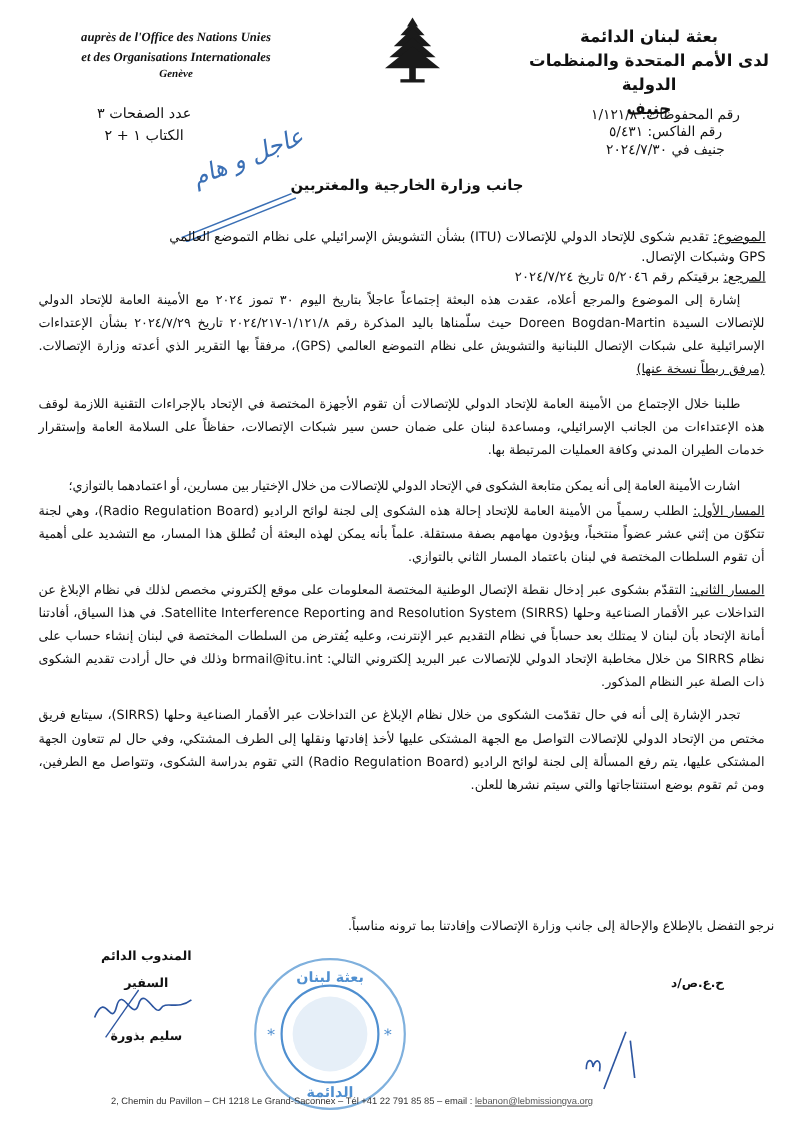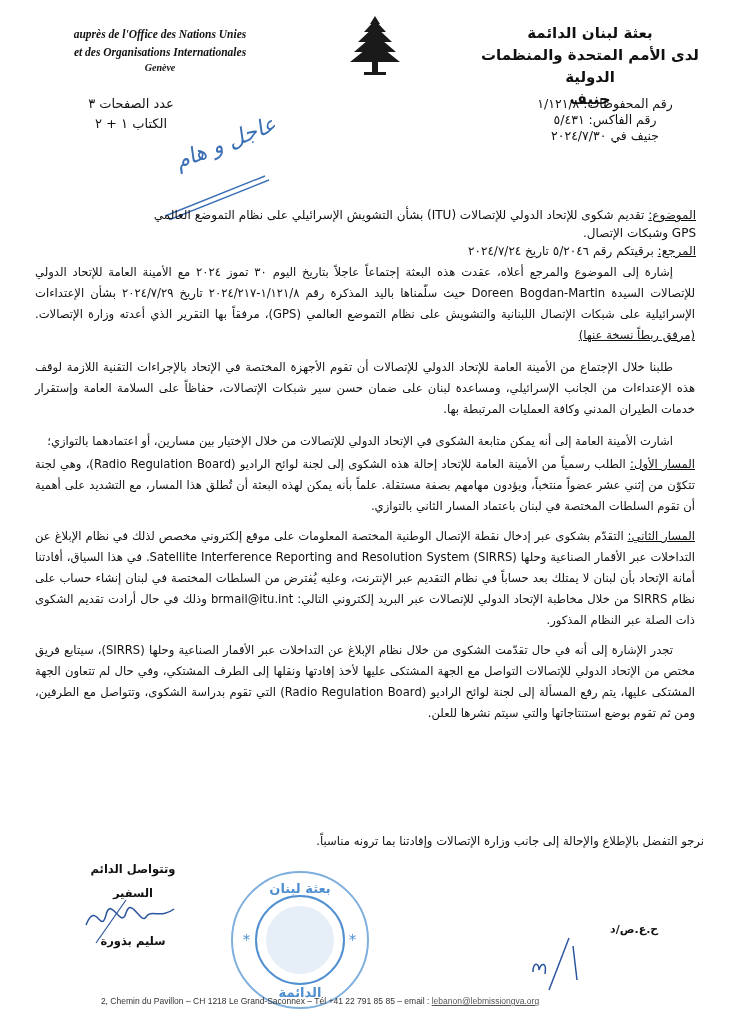--- a/index.html
+++ b/index.html
@@ -20,21 +20,21 @@
   .label { font-weight: normal; text-decoration: underline; }
   .body-text { left: 35px; top: 262px; width: 660px; direction: rtl; text-align: justify; font-family: "DejaVu Sans", sans-serif; font-size: 11.6px; line-height: 21px; }
   .body-text p { margin: 0 0 11px 0; text-indent: 22px; }
   .body-text p.noindent { text-indent: 0; margin-bottom: 9px; }
   .underline { text-decoration: underline; }
   .closing { left: 198px; top: 834px; width: 506px; direction: rtl; text-align: right; font-family: "DejaVu Sans", sans-serif; font-size: 11.6px; }
   .sig-block { left: 78px; top: 862px; width: 110px; direction: rtl; text-align: center; font-family: "DejaVu Sans", sans-serif; font-weight: bold; font-size: 11.5px; }
   .sig-block div { margin-bottom: 10px; }
   .sig-scribble { left: 76px; top: 895px; width: 100px; height: 50px; }
   .seal { left: 225px; top: 865px; width: 150px; height: 150px; }
-  .initials { left: 610px; top: 923px; direction: rtl; font-family: "DejaVu Sans", sans-serif; font-size: 11px; font-weight: bold; }
+  .initials { left: 610px; top: 887px; direction: rtl; font-family: "DejaVu Sans", sans-serif; font-size: 11px; font-weight: bold; }
   .page-mark { left: 525px; top: 932px; width: 60px; height: 60px; }
   .footer { left: 0; top: 996px; width: 640px; text-align: center; font-family: "Liberation Sans", sans-serif; font-size: 8.5px; color: #333; white-space: nowrap; }
   .footer a { color: #555; text-decoration: underline; }
 </style>
 </head>
 <body>
 
 <div class="abs fr-head">
   <div class="fr-line">auprès de l'Office des Nations Unies</div>
   <div class="fr-line">et des Organisations Internationales</div>
@@ -68,55 +68,56 @@
   <div>جنيف في ٢٠٢٤/٧/٣٠</div>
 </div>
 
 <div class="abs stamp-urgent">عاجل و هام</div>
 <svg class="abs stamp-lines" viewBox="0 0 110 50">
   <line x1="5" y1="46" x2="105" y2="6" stroke="#3a6fb5" stroke-width="1.4"></line>
   <line x1="9" y1="50" x2="109" y2="10" stroke="#3a6fb5" stroke-width="1.4"></line>
 </svg>
 
 <div class="abs addressee">
+  <div>جانب وزارة الخارجية والمغتربين</div>
 </div>
 
 <div class="abs subject">
   <div>
     <span class="label">الموضوع:</span>
     <span>تقديم شكوى للإتحاد الدولي للإتصالات (ITU) بشأن التشويش الإسرائيلي على نظام التموضع العالمي GPS وشبكات الإتصال.</span>
   </div>
   <div>
     <span class="label">المرجع:</span>
     <span>برقيتكم رقم ٥/٢٠٤٦ تاريخ ٢٠٢٤/٧/٢٤</span>
   </div>
 </div>
 
 <div class="abs body-text">
   <p>
     <span>إشارة إلى الموضوع والمرجع أعلاه، عقدت هذه البعثة إجتماعاً عاجلاً بتاريخ اليوم ٣٠ تموز ٢٠٢٤ مع الأمينة العامة للإتحاد الدولي للإتصالات السيدة Doreen Bogdan-Martin حيث سلّمناها باليد المذكرة رقم ١/١٢١/٨-٢٠٢٤/٢١٧ تاريخ ٢٠٢٤/٧/٢٩ بشأن الإعتداءات الإسرائيلية على شبكات الإتصال اللبنانية والتشويش على نظام التموضع العالمي (GPS)، مرفقاً بها التقرير الذي أعدته وزارة الإتصالات.</span>
     <span class="underline">(مرفق ربطاً نسخة عنها)</span>
   </p>
   <p>طلبنا خلال الإجتماع من الأمينة العامة للإتحاد الدولي للإتصالات أن تقوم الأجهزة المختصة في الإتحاد بالإجراءات التقنية اللازمة لوقف هذه الإعتداءات من الجانب الإسرائيلي، ومساعدة لبنان على ضمان حسن سير شبكات الإتصالات، حفاظاً على السلامة العامة وإستقرار خدمات الطيران المدني وكافة العمليات المرتبطة بها.</p>
-  <p style="margin-bottom:2px;">اشارت الأمينة العامة إلى أنه يمكن متابعة الشكوى في الإتحاد الدولي للإتصالات من خلال الإختيار بين مسارين، أو اعتمادهما بالتوازي؛</p>
+  <p style="margin-bottom:2px;font-family:Liberation Serif, serif;">اشارت الأمينة العامة إلى أنه يمكن متابعة الشكوى في الإتحاد الدولي للإتصالات من خلال الإختيار بين مسارين، أو اعتمادهما بالتوازي؛</p>
   <p class="noindent">
     <span class="underline">المسار الأول:</span>
     <span>الطلب رسمياً من الأمينة العامة للإتحاد إحالة هذه الشكوى إلى لجنة لوائح الراديو (Radio Regulation Board)، وهي لجنة تتكوّن من إثني عشر عضواً منتخباً، ويؤدون مهامهم بصفة مستقلة. علماً بأنه يمكن لهذه البعثة أن تُطلق هذا المسار، مع التشديد على أهمية أن تقوم السلطات المختصة في لبنان باعتماد المسار الثاني بالتوازي.</span>
   </p>
   <p class="noindent">
     <span class="underline">المسار الثاني:</span>
     <span>التقدّم بشكوى عبر إدخال نقطة الإتصال الوطنية المختصة المعلومات على موقع إلكتروني مخصص لذلك في نظام الإبلاغ عن التداخلات عبر الأقمار الصناعية وحلها (SIRRS) Satellite Interference Reporting and Resolution System. في هذا السياق، أفادتنا أمانة الإتحاد بأن لبنان لا يمتلك بعد حساباً في نظام التقديم عبر الإنترنت، وعليه يُفترض من السلطات المختصة في لبنان إنشاء حساب على نظام SIRRS من خلال مخاطبة الإتحاد الدولي للإتصالات عبر البريد إلكتروني التالي: brmail@itu.int وذلك في حال أرادت تقديم الشكوى ذات الصلة عبر النظام المذكور.</span>
   </p>
   <p>تجدر الإشارة إلى أنه في حال تقدّمت الشكوى من خلال نظام الإبلاغ عن التداخلات عبر الأقمار الصناعية وحلها (SIRRS)، سيتابع فريق مختص من الإتحاد الدولي للإتصالات التواصل مع الجهة المشتكى عليها لأخذ إفادتها ونقلها إلى الطرف المشتكي، وفي حال لم تتعاون الجهة المشتكى عليها، يتم رفع المسألة إلى لجنة لوائح الراديو (Radio Regulation Board) التي تقوم بدراسة الشكوى، وتتواصل مع الطرفين، ومن ثم تقوم بوضع استنتاجاتها والتي سيتم نشرها للعلن.</p>
 </div>
 
 <div class="abs closing">نرجو التفضل بالإطلاع والإحالة إلى جانب وزارة الإتصالات وإفادتنا بما ترونه مناسباً.</div>
 
 <div class="abs sig-block">
-  <div>وتتواصل الدائم</div>
+  <div>المندوب الدائم</div>
   <div>السفير</div>
   <div style="height:14px;"></div>
   <div>سليم بذورة</div>
 </div>
 <svg class="abs sig-scribble" viewBox="0 0 100 50">
   <path d="M10 30 C 20 5, 25 40, 30 20 S 45 35, 50 18 S 65 30, 70 22 S 85 24, 98 14" fill="none" stroke="#2c55a0" stroke-width="1.5"></path>
   <path d="M20 48 L 50 5" stroke="#2c55a0" stroke-width="1.2"></path>
 </svg>
 
 <svg class="abs seal" viewBox="0 0 150 150">

